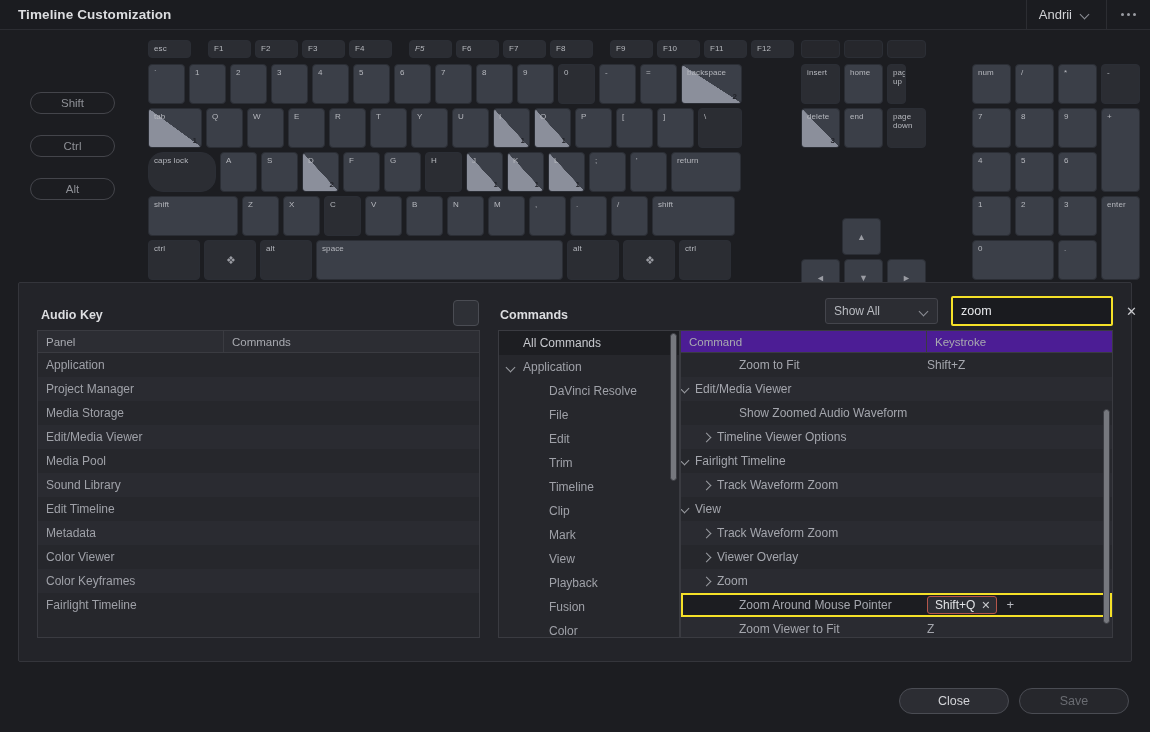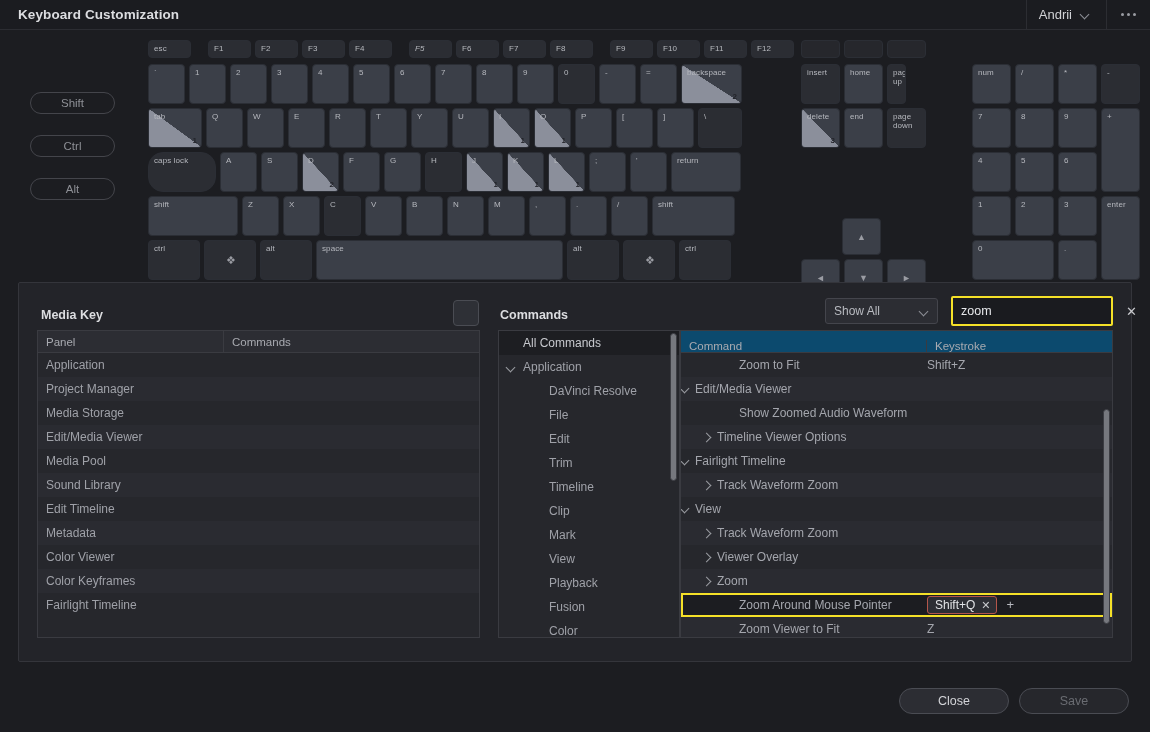--- a/index.html
+++ b/index.html
@@ -183,22 +183,22 @@
     position:absolute; right:2px; top:2px; width:7px; height:148px;
     background:#76787e; border-radius:4px; border:1px solid #3c3d43;
   }
 
   #cmd-pane {
     position:absolute; left:661px; top:47px; width:433px; height:308px;
     background:#26272c; border:1px solid #3a3b41;
     display:flex; flex-direction:column; overflow:hidden;
   }
   #cmd-thead {
-    display:flex; height:22px; background:#0c4a6e;
-    border-bottom:1px solid #3a3b41; flex:none;align-items:flex-end;
+    display:flex; height:22px; background:#4c1d95;
+    border-bottom:1px solid #3a3b41; flex:none;
   }
   #cmd-thead > div {
     font-size:11.5px; color:#a8aab0; display:flex; align-items:center; padding-left:8px;
   }
   .ct-c1 { width:246px; border-right:1px solid #3a3b41; }
   .ct-c2 { flex:1; }
   .crow {
     height:24px; display:flex; align-items:center; position:relative;
     font-size:12px; color:#a4a6ad;
   }
@@ -242,21 +242,21 @@
     border-radius:13px; border:1px solid #4a4c53; background:#2c2d33;
     font-size:12.5px; display:flex; align-items:center; justify-content:center;
   }
   #btn-close { left:899px; color:#d3d4d8; }
   #btn-save { left:1019px; color:#6a6c72; background:#26272c; }
 </style>
 </head>
 <body>
 
 <div id="titlebar">
-  <div id="title-text">Keyboard Customization</div>
+  <div id="title-text">Timeline Customization</div>
   <div id="titlebar-right">
     <div id="user-menu">
       <span id="user-name">Andrii</span>
       <span class="chev-d"></span>
     </div>
     <div id="more-menu">
       <i></i>
       <i></i>
       <i></i>
     </div>
@@ -628,21 +628,21 @@
         </div>
         <div class="key" style="width: 39px; height: 40px; margin-right: 4px;">
           <div class="lbl">.</div>
         </div>
       </div>
     </div>
 </div>
 
 <div id="lower">
 
-  <div id="activekey-hdr" class="sect-title">Media Key</div>
+  <div id="activekey-hdr" class="sect-title">Audio Key</div>
   <div id="activekey-check"></div>
 
   <div id="panel-table">
     <div id="panel-thead">
       <div class="pt-c1">Panel</div>
       <div class="pt-c2">Commands</div>
     </div>
     <div id="panel-rows">
         <div class="prow">
           <span>Application</span>

